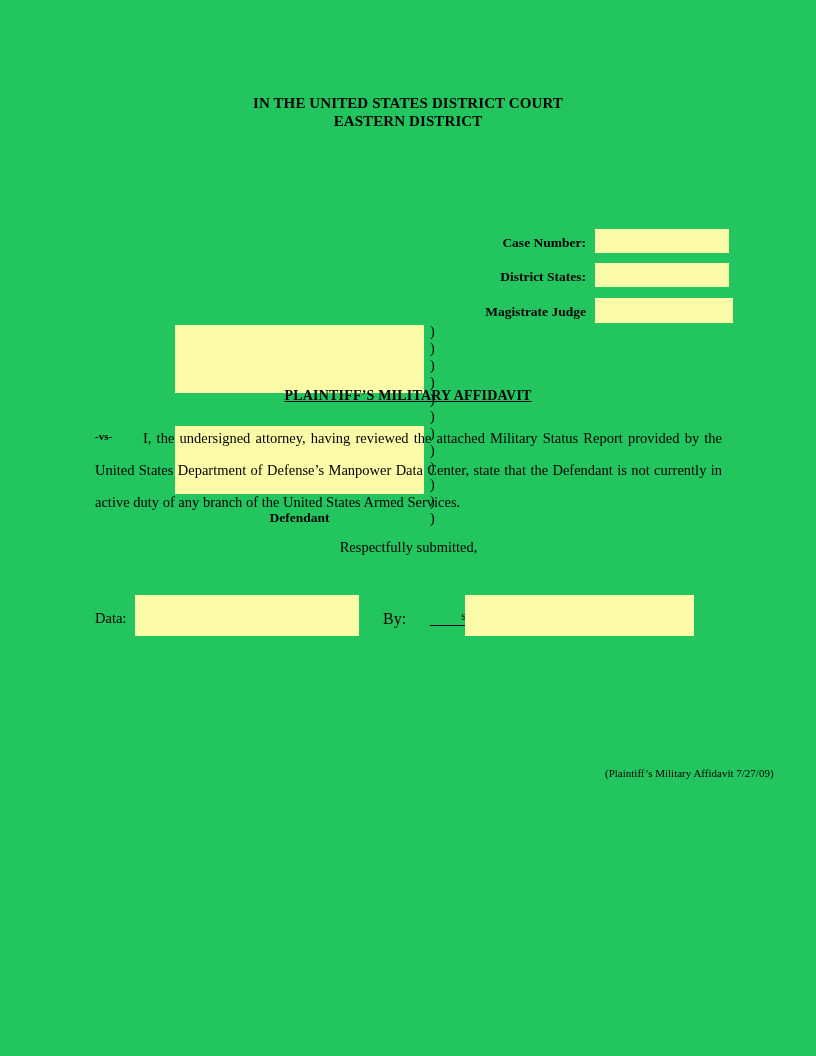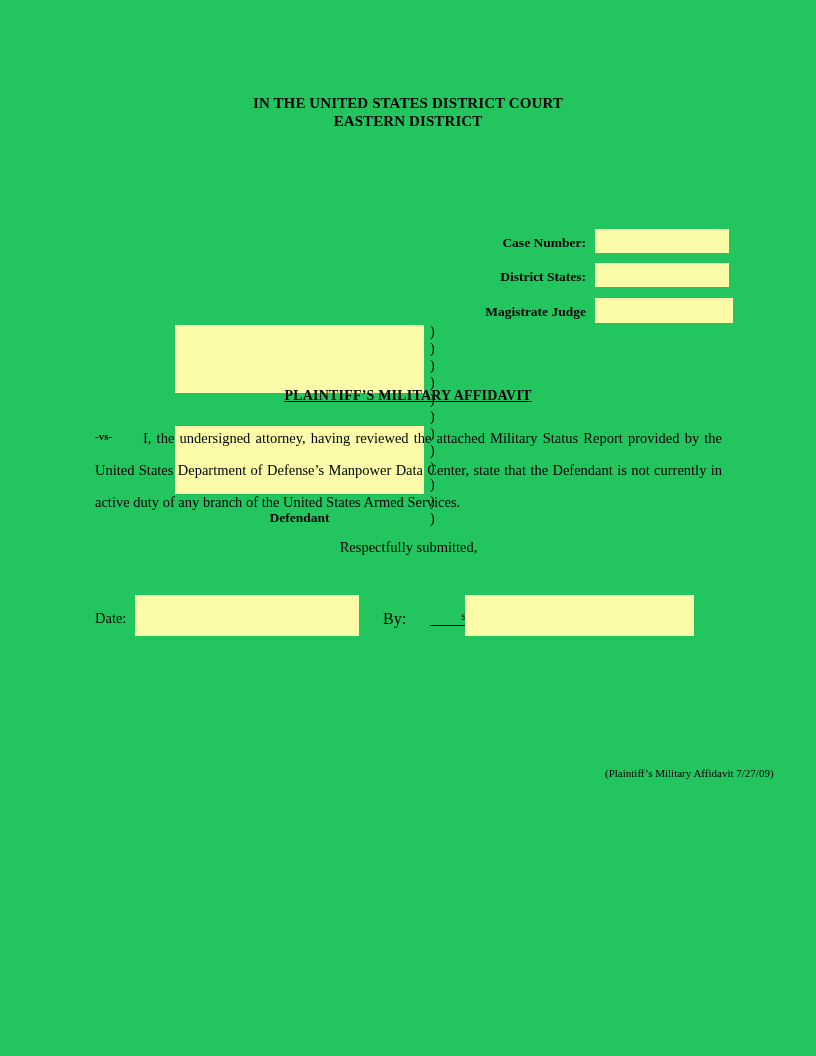--- a/index.html
+++ b/index.html
@@ -229,21 +229,21 @@
     <div class="case-row-label lbl-magistrate">Magistrate Judge</div>
     <div class="field field-magistrate"></div>
   </div>
 
   <div class="doc-title">PLAINTIFF’S MILITARY AFFIDAVIT</div>
 
   <div class="body-text">I, the undersigned attorney, having reviewed the attached Military Status Report provided by the United States Department of Defense’s Manpower Data Center, state that the Defendant is not currently in active duty of any branch of the United States Armed Services.</div>
 
   <div class="respectfully">Respectfully submitted,</div>
 
-  <div class="sig-date-label">Date:</div>
+  <div class="sig-date-label">Data:</div>
   <div class="field field-date"></div>
 
   <div class="sig-by-label">By:</div>
   <div class="sig-slash">s/</div>
   <div class="field field-signature"></div>
 
   <div class="footer-note">(Plaintiff’s Military Affidavit 7/27/09)</div>
 
 </div>
 

